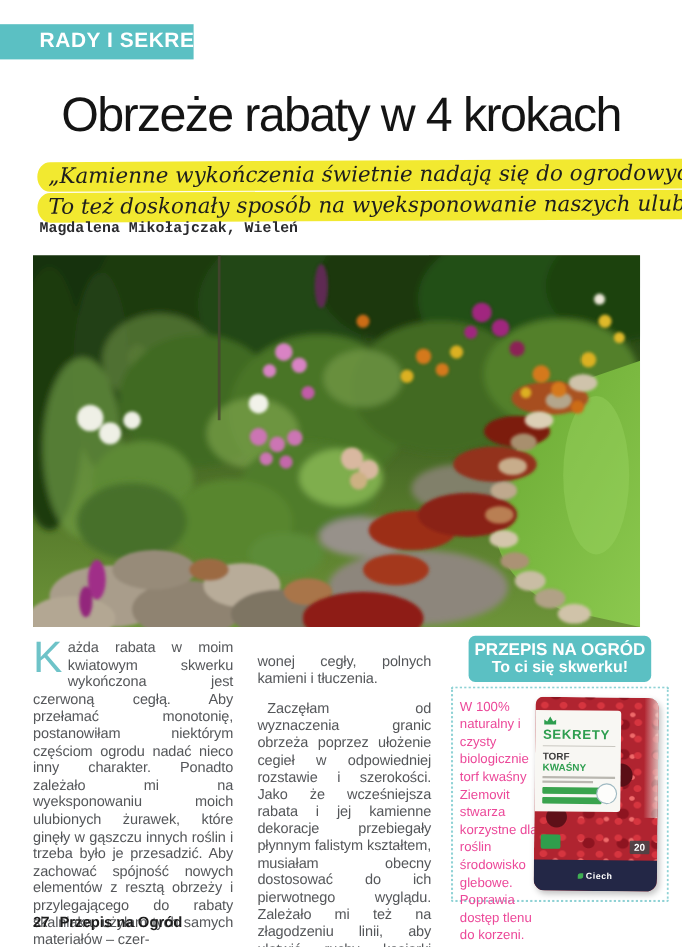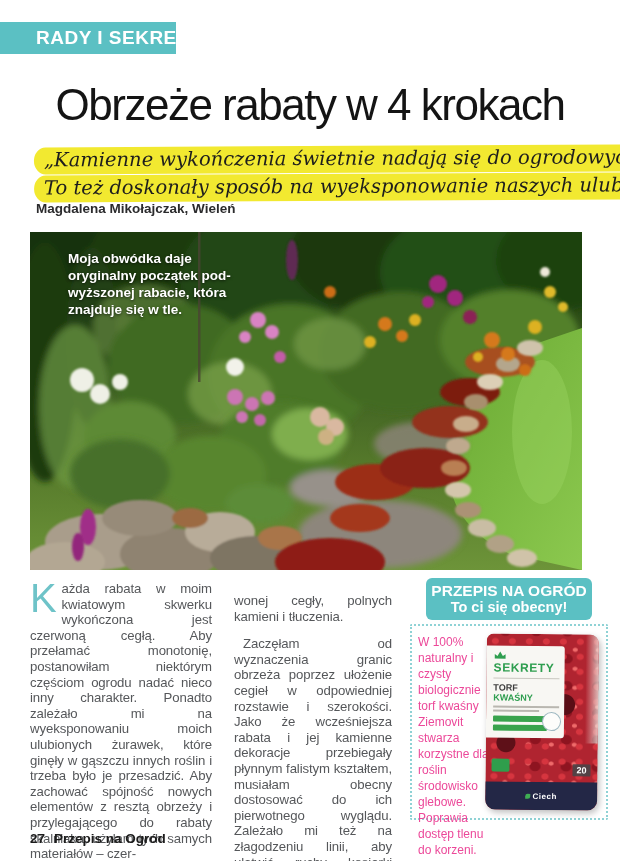--- a/index.html
+++ b/index.html
@@ -23,21 +23,21 @@
   }
   
   .quote{position:absolute;left:34px;top:146px;width:560px;transform:rotate(-.3deg);}
   .quote-line{
     display:inline-block;background:#f2e930;color:#1d1d1d;
     font-family:"DejaVu Serif",serif;font-style:italic;font-size:19.5px;
     line-height:23px;padding:1px 12px 3px 10px;border-radius:12px/14px;
     margin-bottom:1px;white-space:nowrap;
   }
   
-  .byline{position:absolute;left:36px;top:201px;font-size:13.5px;font-weight:bold;color:#2b2b2d;}
+  .byline{position:absolute;left:36px;top:201px;font-size:13.5px;font-weight:bold;color:#2b2b2d;font-family:Liberation Mono, monospace;}
   
   .photo{position:absolute;left:30px;top:232px;width:552px;height:338px;overflow:hidden;}
   .photo svg{display:block;}
   .photo-caption{
     position:absolute;left:38px;top:18px;width:178px;
     color:#ffffff;font-weight:bold;font-size:13.5px;line-height:17px;
     text-shadow:0 1px 3px rgba(0,0,0,.65);
   }
   
   .article{position:absolute;left:30px;top:581px;width:374px;display:flex;gap:10px;}
@@ -250,43 +250,37 @@
         <circle cx="448" cy="125" r="5" fill="#ddb122"></circle>
           <circle cx="505" cy="95" r="7" fill="#ddb122"></circle>
         <circle cx="520" cy="60" r="6" fill="#e0ba2a"></circle>
           <circle cx="533" cy="75" r="5" fill="#e0ba2a"></circle>
         <circle cx="515" cy="40" r="5" fill="#eee9da"></circle>
         <ellipse cx="58" cy="295" rx="8" ry="18" fill="#a02d88"></ellipse>
         <ellipse cx="48" cy="315" rx="6" ry="14" fill="#93267c"></ellipse>
         <ellipse cx="262" cy="28" rx="6" ry="20" fill="#5e2a52"></ellipse>
       </g>
     </svg>
-    <div class="photo-caption">
-      <span>Moja obwódka daje</span><br>
-      <span>oryginalny początek pod-</span><br>
-      <span>wyższonej rabacie, która</span><br>
-      <span>znajduje się w tle.</span>
-    </div>
   </div>
 
   <div class="article">
     <div class="col">
       <span class="dropcap">K</span><span>ażda rabata w moim kwiatowym skwerku wykończona jest czerwoną cegłą. Aby przełamać monotonię, postanowiłam niektórym częściom ogrodu nadać nieco inny charakter. Ponadto zależało mi na wyeksponowaniu moich ulubionych żurawek, które ginęły w gąszczu innych roślin i trzeba było je przesadzić. Aby zachować spójność nowych elementów z resztą obrzeży i przylegającego do rabaty skalniaka, użyłam tych samych materiałów – czer-</span>
     </div>
     <div class="col">
       <p>wonej cegły, polnych kamieni i tłuczenia.</p>
       <p class="indent">Zaczęłam od wyznaczenia granic obrzeża poprzez ułożenie cegieł w odpowiedniej rozstawie i szerokości. Jako że wcześniejsza rabata i jej kamienne dekoracje przebiegały płynnym falistym kształtem, musiałam obecny dostosować do ich pierwotnego wyglądu. Zależało mi też na złagodzeniu linii, aby ułatwić ruchy kosiarki podczas koszenia trawnika.</p>
       <div class="signature">Magdalena Mikołajczak</div>
     </div>
   </div>
 
   <div class="sidebar">
     <div class="sidebar-header">
       <div class="h1">PRZEPIS NA OGRÓD</div>
-      <div class="h2">To ci się obecny!</div>
+      <div class="h2">To ci się skwerku!</div>
     </div>
     <div class="sidebar-box">
       <div class="sidebar-text">W 100% naturalny i czysty biologicznie torf kwaśny Ziemovit stwarza korzystne dla roślin środowisko glebowe. Poprawia dostęp tlenu do korzeni.</div>
       <div class="bag">
         <div class="bag-gusset"></div>
         <div class="bag-label">
           <div class="bag-brand">
             <svg width="13" height="9" viewBox="0 0 14 10">
                 <path d="M1 9 L1 4 L4 6 L7 1 L10 6 L13 4 L13 9 Z" fill="#2e9e4f"></path>
               </svg>

